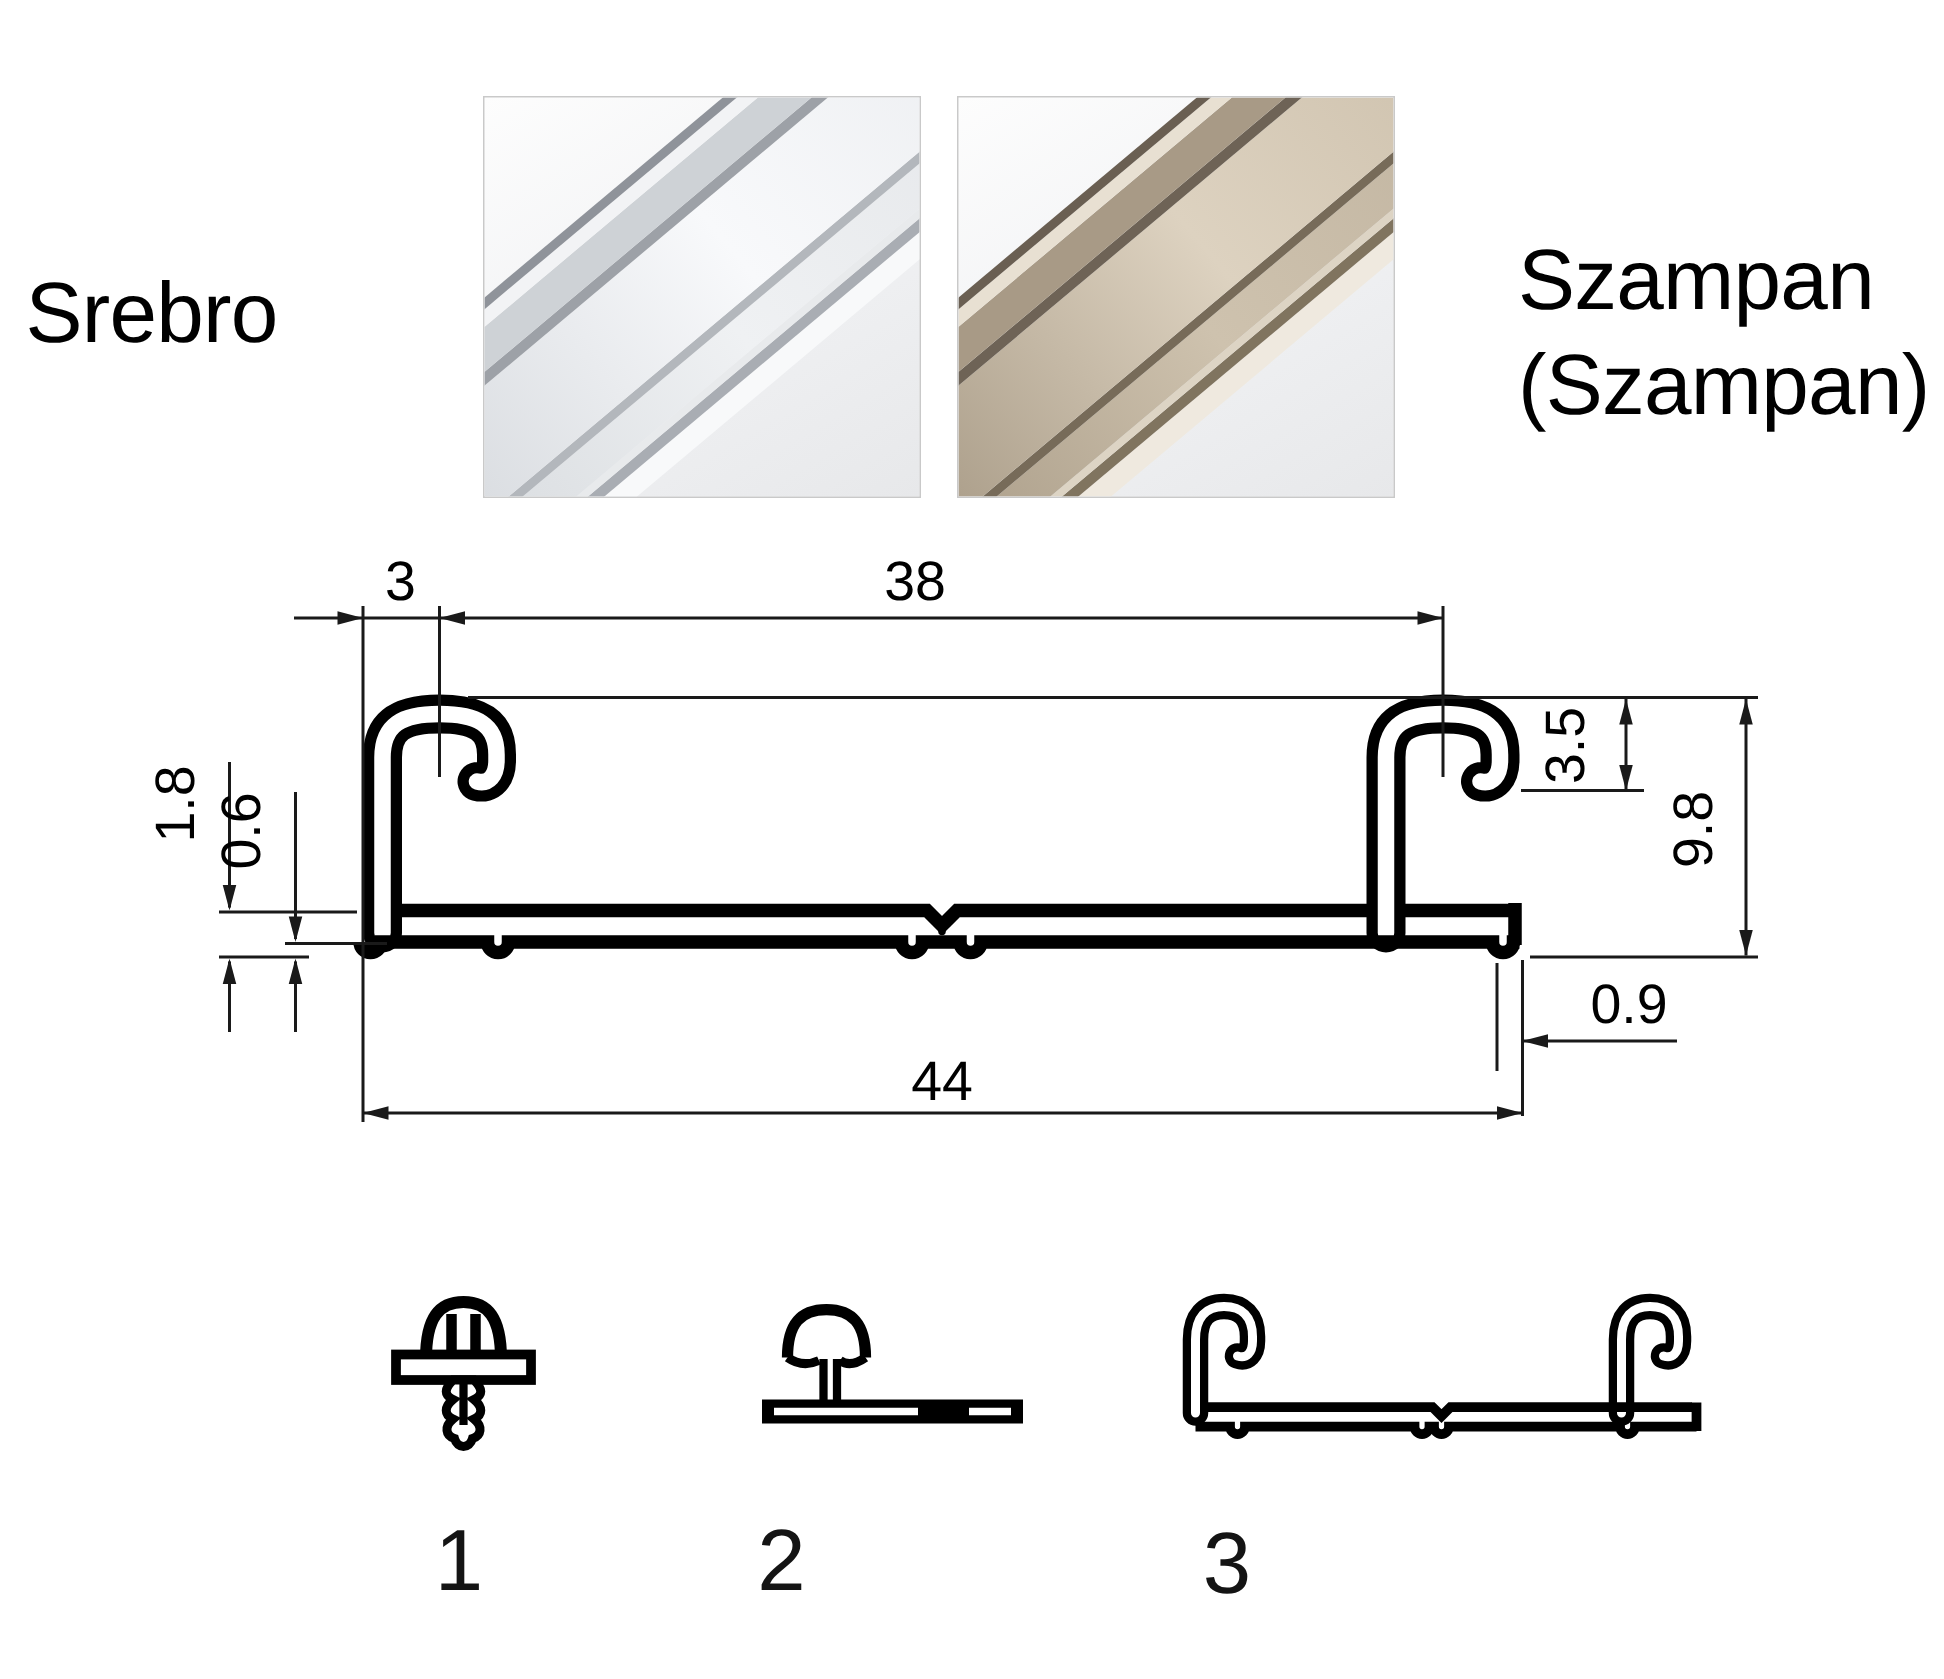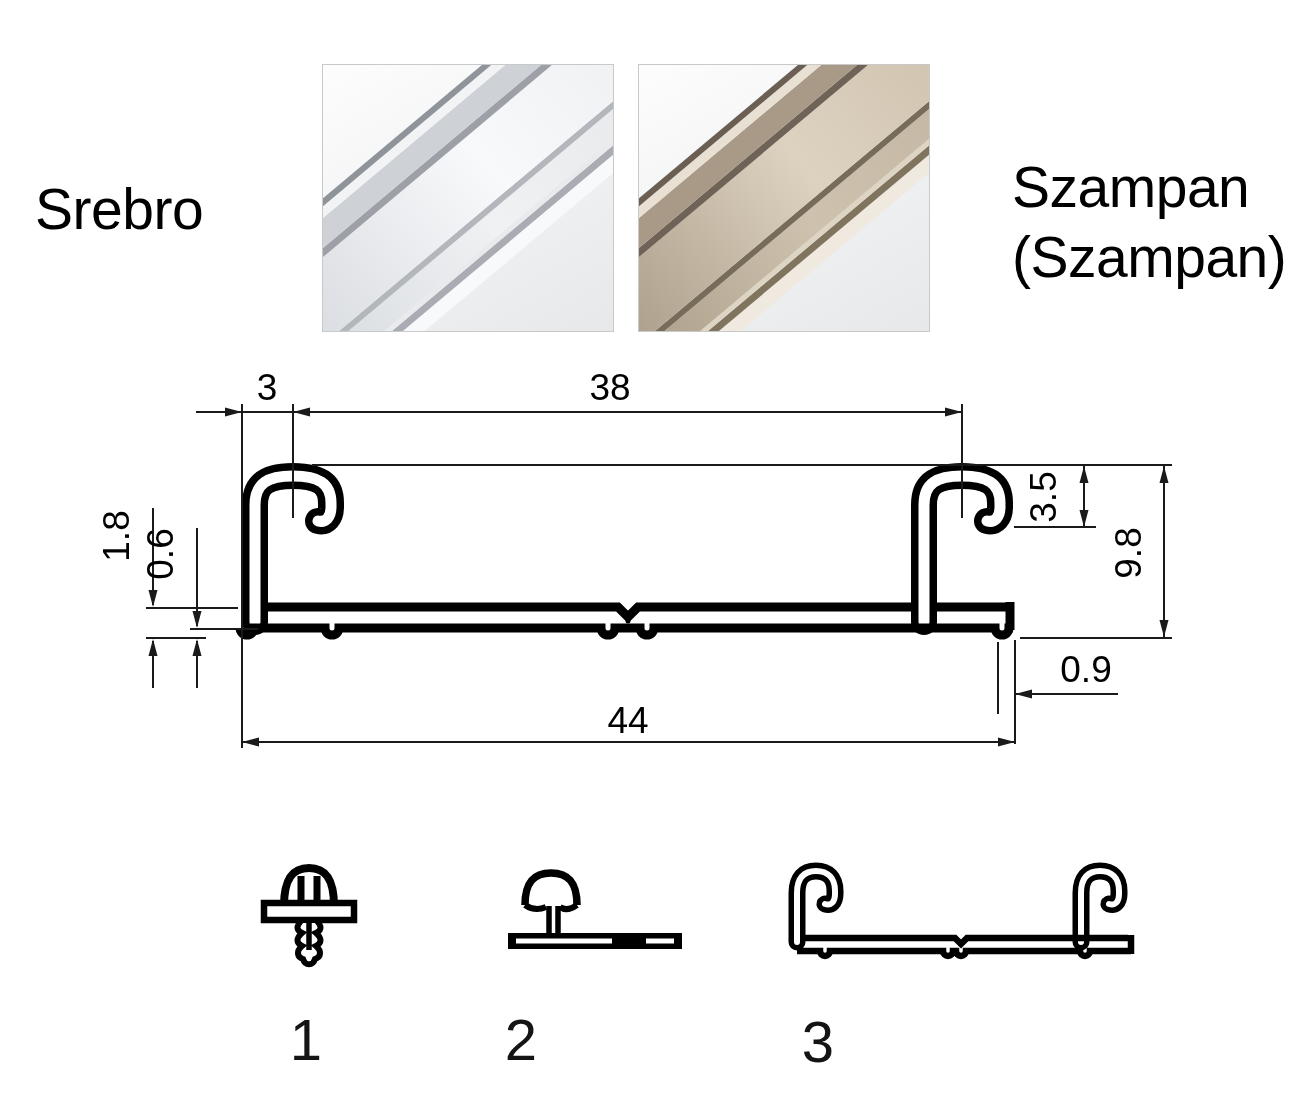--- a/index.html
+++ b/index.html
@@ -19,21 +19,21 @@
   .photo svg{display:block;}
   .tech{position:absolute;left:0;top:0;}
   text.dim{font-family:"Liberation Sans", sans-serif;font-size:37px;fill:#000;}
   text.num{font-family:"Liberation Sans", sans-serif;font-size:58px;fill:#141414;}
 </style>
 </head>
 <body>
 
 <div class="canvas">
 
-  <div class="variant-label" style="left:35px;top:174px;">
+  <div class="variant-label" style="left:17px;top:174px;">
     <span class="line">Srebro</span>
   </div>
 
   <div class="photo" style="left:322px;top:64px;">
     <svg width="290" height="266" viewBox="0 0 290 266">
       <defs>
         <linearGradient id="gSa" x1="0" y1="0" x2="1" y2="0">
           <stop offset="0" stop-color="#e2e4e7"></stop>
             <stop offset="0.5" stop-color="#eff1f3"></stop>
             <stop offset="1" stop-color="#cfd3d7"></stop>

